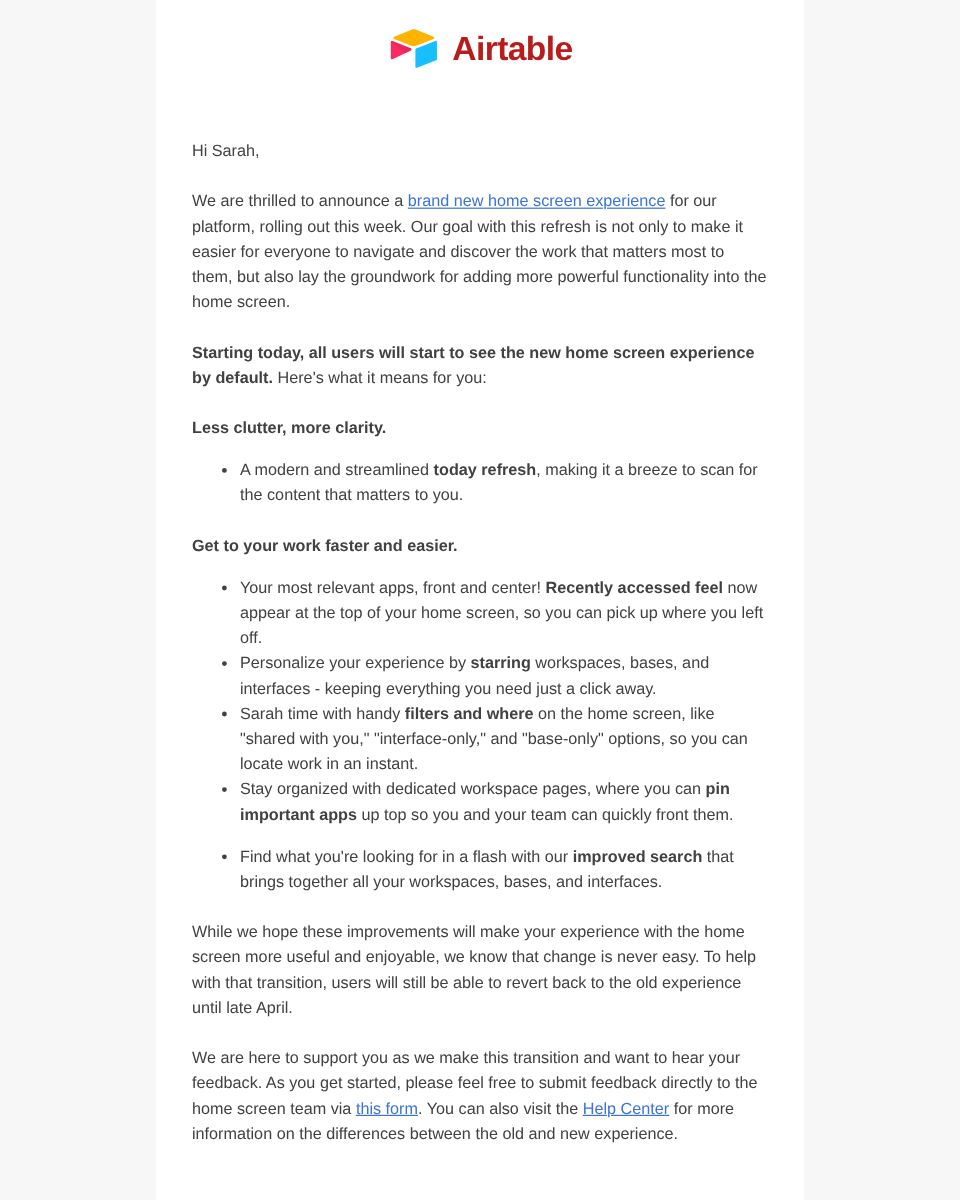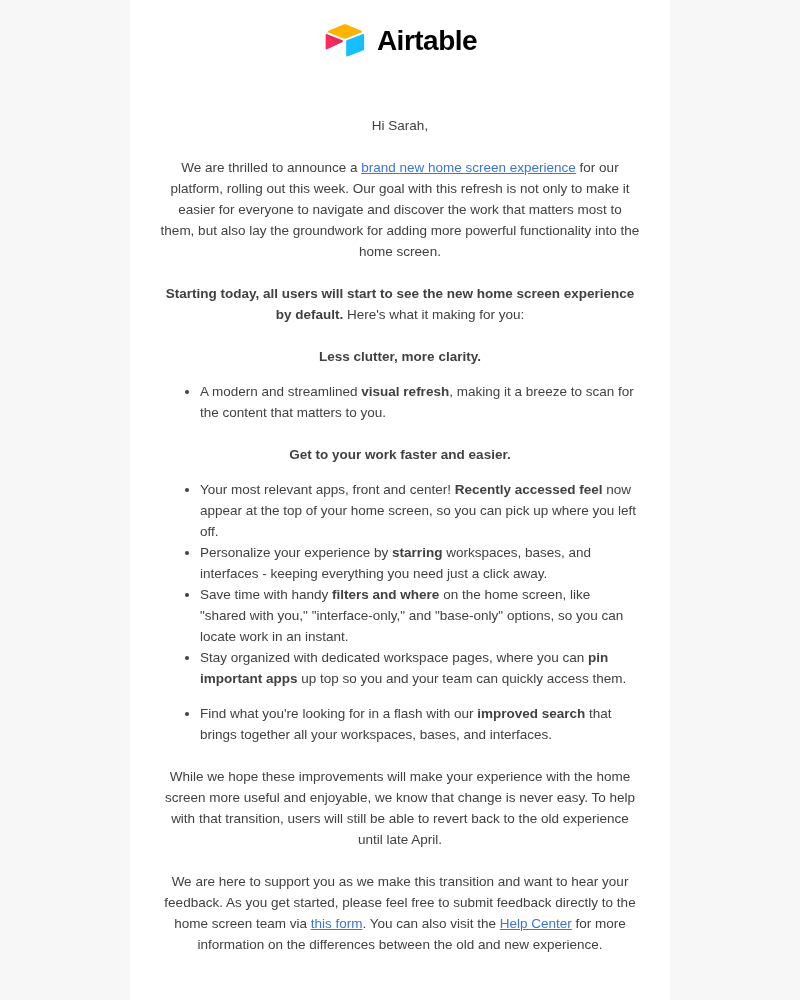--- a/index.html
+++ b/index.html
@@ -13,28 +13,28 @@
   .card {
     width: 540px; min-height: 1000px; margin: 0 auto;
     background: var(--card-bg);
   }
   .logo-row {
     display: flex; justify-content: center; align-items: center;
     gap: 10px; padding-top: 22px; height: 59px;
   }
   .logo-mark { width: 44px; height: 37px; display: block; }
   .wordmark {
-    font-size: 28px; font-weight: 700; color: #000000;
+    font-size: 28px; font-weight: 700; color: #b91c1c;
     letter-spacing: -0.5px; line-height: 1;
   }
   .email-body {
     padding: 35px 30px 14px 30px;
     font-size: 13.5px; line-height: 21px; color: var(--text-color);
   }
-  .email-body p { margin: 21px 0; text-align: center; }
+  .email-body p { margin: 21px 0; }
   .email-body p.tight-bottom { margin-bottom: 14px; }
   .email-body ul { margin: 14px 0; padding-left: 40px; }
   .email-body li { margin: 0; }
   .email-body strong { font-weight: 700; }
   .email-body a.link { color: var(--link-color); text-decoration: underline; cursor: pointer; }
 </style>
 </head>
 <body>
 
 <div class="card">
@@ -47,31 +47,31 @@
         <path d="M88.0781,91.8464 L66.1741,102.4224 L63.9501,103.4974 L17.7121,125.6524 C14.7811,127.0664 11.0401,124.9304 11.0401,121.6744 L11.0401,60.0884 C11.0401,58.9104 11.6441,57.8934 12.4541,57.1274 C12.7921,56.7884 13.1751,56.5094 13.5731,56.2884 C14.6781,55.6254 16.2541,55.4484 17.5941,55.9784 L87.7101,83.7594 C91.2741,85.1734 91.5541,90.1674 88.0781,91.8464" fill="#F82B60"></path>
         <path opacity="0.25" d="M88.0781,91.8464 L66.1741,102.4224 L12.4541,57.1274 C12.7921,56.7884 13.1751,56.5094 13.5731,56.2884 C14.6781,55.6254 16.2541,55.4484 17.5941,55.9784 L87.7101,83.7594 C91.2741,85.1734 91.5541,90.1674 88.0781,91.8464" fill="#BA1E45"></path>
       </svg>
       <span class="wordmark">Airtable</span>
     </a>
   </div>
 
   <div class="email-body">
       <p><span>Hi Sarah,</span></p>
       <p><span>We are thrilled to announce a </span><a class="link" href="#">brand new home screen experience</a><span> for our platform, rolling out this week. Our goal with this refresh is not only to make it easier for everyone to navigate and discover the work that matters most to them, but also lay the groundwork for adding more powerful functionality into the home screen.</span></p>
-      <p><strong>Starting today, all users will start to see the new home screen experience by default.</strong><span> Here's what it making for you:</span></p>
+      <p><strong>Starting today, all users will start to see the new home screen experience by default.</strong><span> Here's what it means for you:</span></p>
       <p class="tight-bottom"><strong>Less clutter, more clarity.</strong></p>
       <ul>
-        <li><span>A modern and streamlined </span><strong>visual refresh</strong><span>, making it a breeze to scan for the content that matters to you.</span></li>
+        <li><span>A modern and streamlined </span><strong>today refresh</strong><span>, making it a breeze to scan for the content that matters to you.</span></li>
       </ul>
       <p class="tight-bottom"><strong>Get to your work faster and easier.</strong></p>
       <ul>
         <li><span>Your most relevant apps, front and center! </span><strong>Recently accessed feel</strong><span> now appear at the top of your home screen, so you can pick up where you left off.</span></li>
         <li><span>Personalize your experience by </span><strong>starring</strong><span> workspaces, bases, and interfaces - keeping everything you need just a click away.</span></li>
-        <li><span>Save time with handy </span><strong>filters and where</strong><span> on the home screen, like "shared with you," "interface-only," and "base-only" options, so you can locate work in an instant.</span></li>
-        <li><span>Stay organized with dedicated workspace pages, where you can </span><strong>pin important apps</strong><span> up top so you and your team can quickly access them.</span></li>
+        <li><span>Sarah time with handy </span><strong>filters and where</strong><span> on the home screen, like "shared with you," "interface-only," and "base-only" options, so you can locate work in an instant.</span></li>
+        <li><span>Stay organized with dedicated workspace pages, where you can </span><strong>pin important apps</strong><span> up top so you and your team can quickly front them.</span></li>
       </ul>
       <ul>
         <li><span>Find what you're looking for in a flash with our </span><strong>improved search</strong><span> that brings together all your workspaces, bases, and interfaces.</span></li>
       </ul>
       <p><span>While we hope these improvements will make your experience with the home screen more useful and enjoyable, we know that change is never easy. To help with that transition, users will still be able to revert back to the old experience until late April.</span></p>
       <p><span>We are here to support you as we make this transition and want to hear your feedback. As you get started, please feel free to submit feedback directly to the home screen team via </span><a class="link" href="#">this form</a><span>. You can also visit the </span><a class="link" href="#">Help Center</a><span> for more information on the differences between the old and new experience.</span></p>
     </div>
 
 </div>
 

